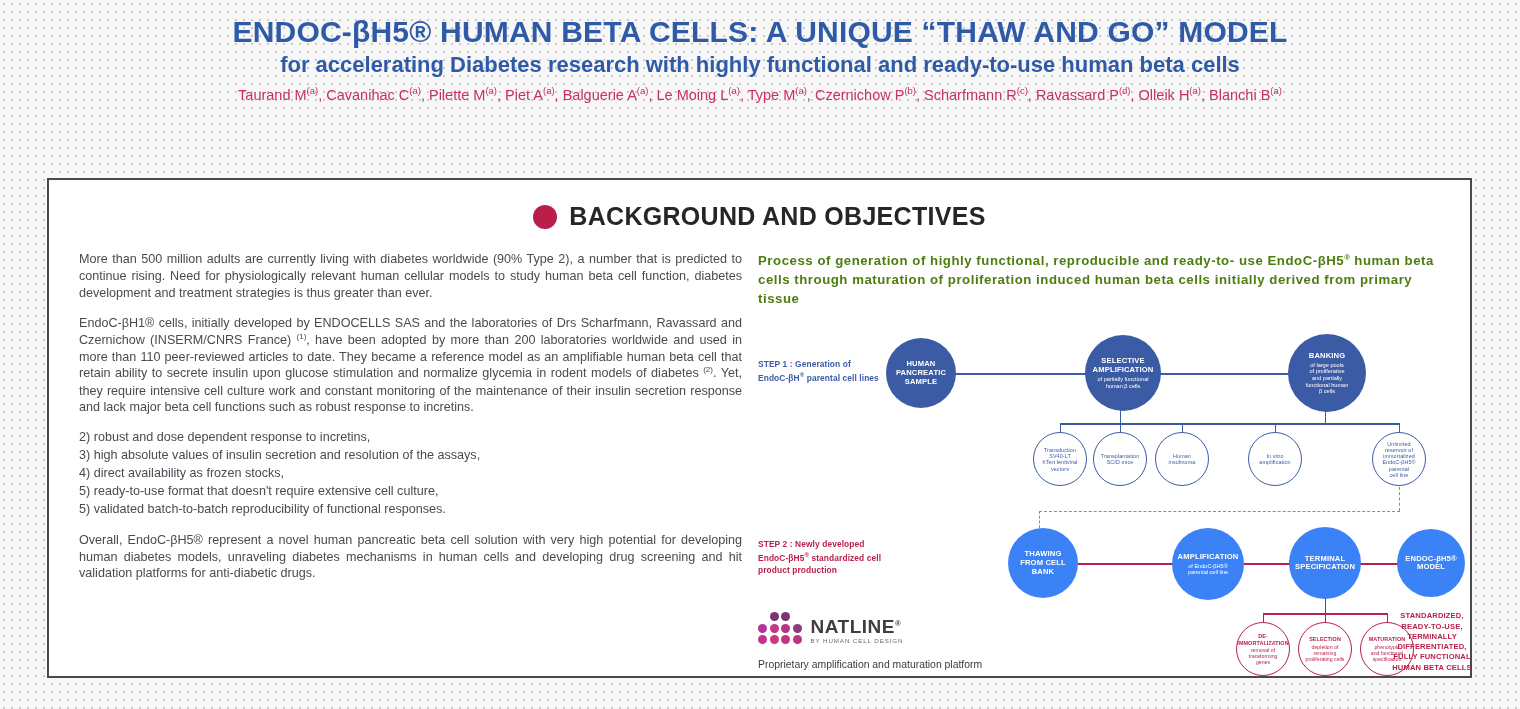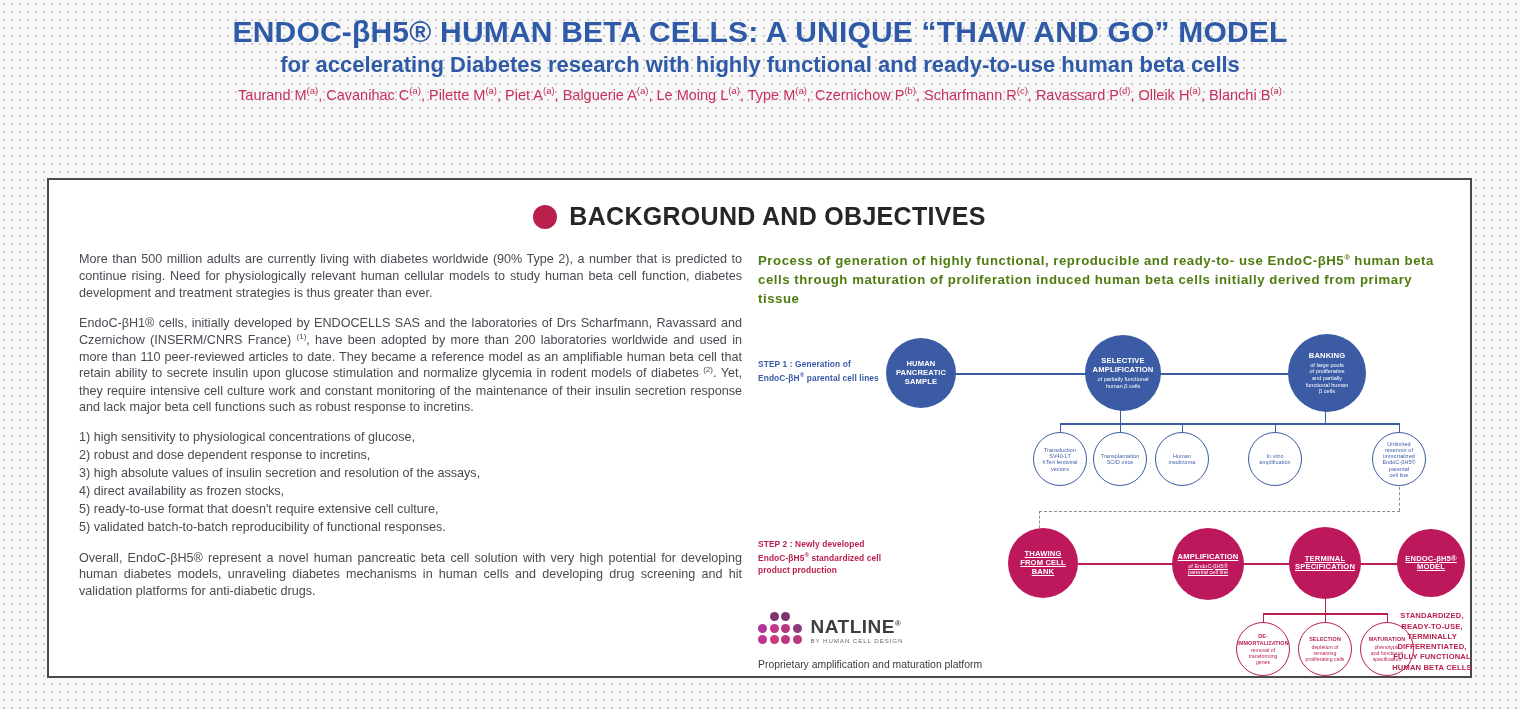--- a/index.html
+++ b/index.html
@@ -75,21 +75,21 @@
   .step-label.blue{color:#3b5ba5;}
   .step-label.red{color:#b81f4a;}
   .step-label sup{font-size:6px;vertical-align:super;}
 
   .node{
     position:absolute;border-radius:50%;display:flex;flex-direction:column;
     align-items:center;justify-content:center;text-align:center;
     box-sizing:border-box;
   }
   .node.filled-blue{background:#3b5ba5;color:#ffffff;}
-  .node.filled-red{background:#be185d;color:#ffffff;text-decoration:underline;}
+  .node.filled-red{background:#3b82f6;color:#ffffff;}
   .node.out-blue{border:1.6px solid #3b5ba5;color:#3b5ba5;background:#fff;}
   .node.out-red{border:1.6px solid #b81f4a;color:#b81f4a;background:#fff;}
   .node .n-title{font-weight:bold;line-height:1.16;}
   .node .n-sub{line-height:1.2;margin-top:1px;}
 
   .big .n-title{font-size:7.6px;letter-spacing:.15px;}
   .big .n-sub{font-size:5.6px;}
   .small .n-title{font-size:5.4px;font-weight:bold;letter-spacing:.1px;}
   .small .n-sub{font-size:5.2px;}
   .small .n-title.plain{font-weight:normal;}
@@ -162,21 +162,20 @@
 
     <div class="cols" style="margin-top:20px;">
 
       <div class="col-left">
         <p class="body-p">More than 500 million adults are currently living with diabetes worldwide (90% Type 2), a number that is predicted to continue rising. Need for physiologically relevant human cellular models to study human beta cell function, diabetes development and treatment strategies is thus greater than ever.</p>
 
         <p class="body-p"><span>EndoC-βH1® cells, initially developed by ENDOCELLS SAS and the laboratories of Drs Scharfmann, Ravassard and Czernichow (INSERM/CNRS France) </span><sup>(1)</sup><span>, have been adopted by more than 200 laboratories worldwide and used in more than 110 peer-reviewed articles to date. They became a reference model as an amplifiable human beta cell that retain ability to secrete insulin upon glucose stimulation and normalize glycemia in rodent models of diabetes </span><sup>(2)</sup><span>. Yet, they require intensive cell culture work and constant monitoring of the maintenance of their insulin secretion response and lack major beta cell functions such as robust response to incretins.</span></p>
 
 
         <div class="list-block">
-          <p class="list-line">1) high sensitivity to physiological concentrations of glucose,</p>
           <p class="list-line">2) robust and dose dependent response to incretins,</p>
           <p class="list-line">3) high absolute values of insulin secretion and resolution of the assays,</p>
           <p class="list-line">4) direct availability as frozen stocks,</p>
           <p class="list-line">5) ready-to-use format that doesn't require extensive cell culture,</p>
           <p class="list-line">5) validated batch-to-batch reproducibility of functional responses.</p>
         </div>
 
         <p class="body-p">Overall, EndoC-βH5® represent a novel human pancreatic beta cell solution with very high potential for developing human diabetes models, unraveling diabetes mechanisms in human cells and developing drug screening and hit validation platforms for anti-diabetic drugs.</p>
       </div>
 

